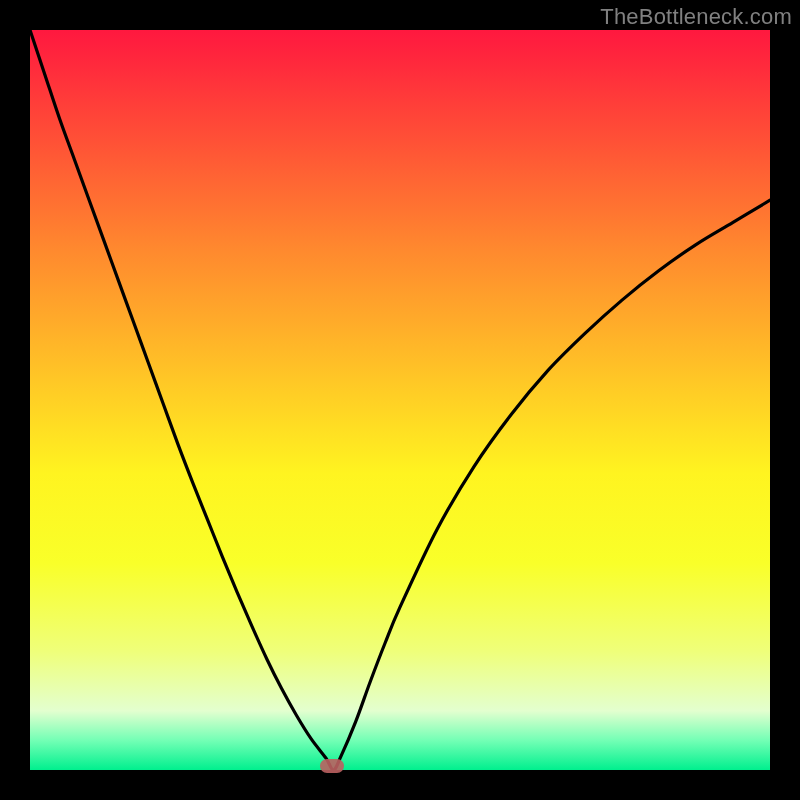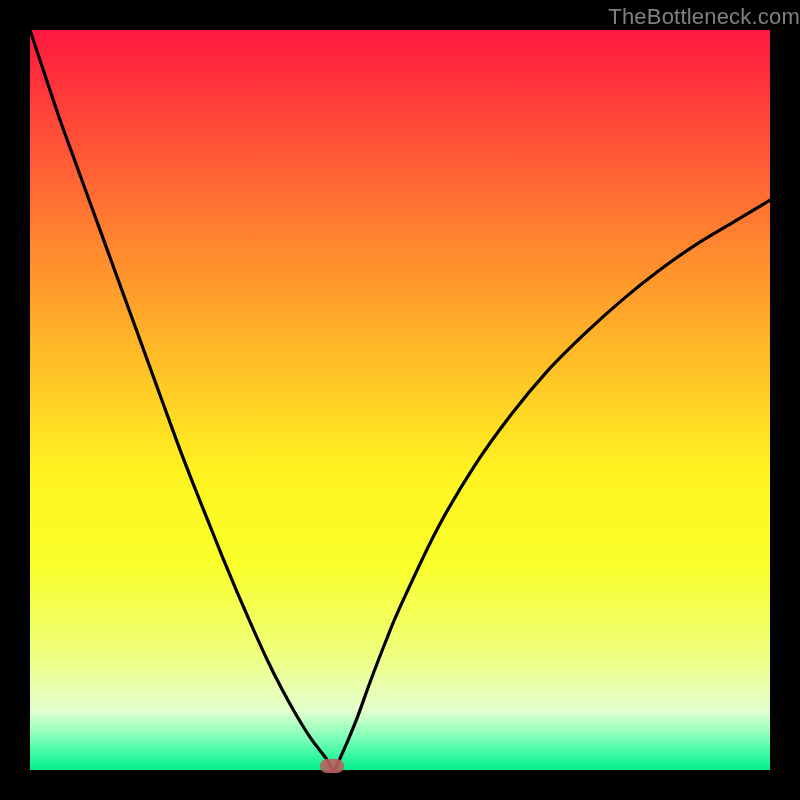--- a/index.html
+++ b/index.html
@@ -50,21 +50,21 @@
     position: absolute;
     width: 24px;
     height: 14px;
     border-radius: 7px;
     transform: translate(-50%, -50%);
     opacity: 0.9;
   }
   .watermark {
     position: absolute;
     top: 4px;
-    right: 0;
+    right: 8px;
     color: #808080;
     font-size: 22px;
     letter-spacing: 0.2px;
   }
 </style>
 </head>
 <body>
 
 <div class="frame">
   <div class="plot">

